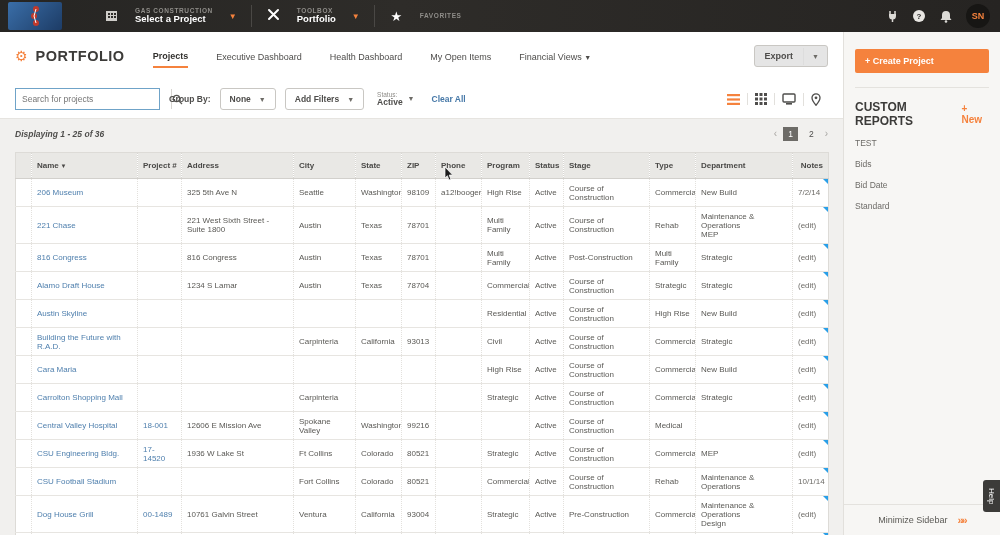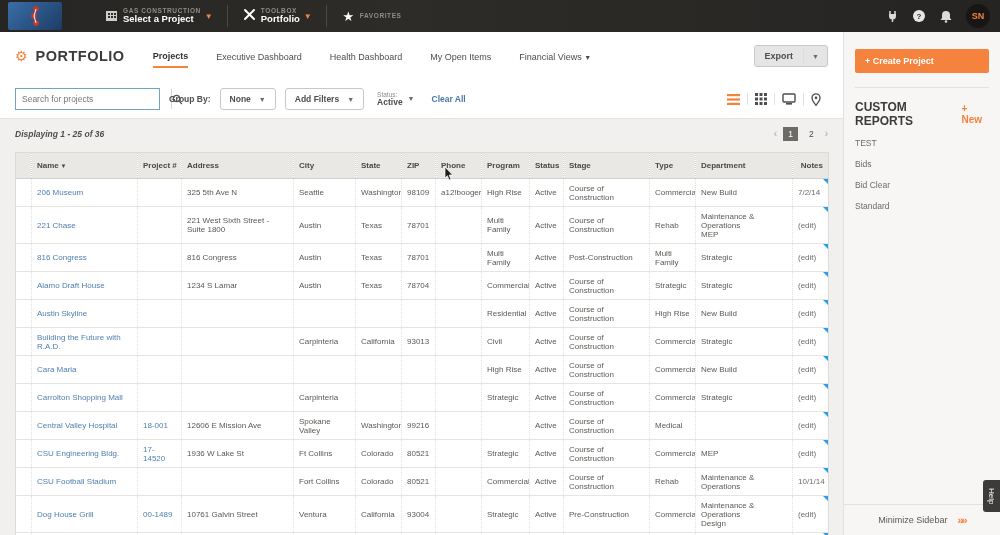--- a/index.html
+++ b/index.html
@@ -3,21 +3,21 @@
 <meta charset="utf-8">
 <style>
   * { margin:0; padding:0; box-sizing:border-box; }
   html,body { width:1000px; height:535px; overflow:hidden; background:#fff;
     font-family:"Liberation Sans", sans-serif; }
   
   .topbar { height:32px; background:linear-gradient(90deg,#262523,#2e2c29 40%,#262422);
     display:flex; align-items:center; color:#fff; position:relative; }
   .logo { width:54px; height:28px; margin-left:8px; border-radius:2px;
     background:linear-gradient(135deg,#3a6ea8,#1d3c66); display:flex; align-items:center; justify-content:center; }
-  .nav-group { display:flex; align-items:center; gap:4px; padding:0 14px; height:32px; cursor:pointer; }
+  .nav-group { display:flex; align-items:center; gap:16px; padding:0 14px; height:32px; cursor:pointer; }
   .nav-group + .nav-sep { width:1px; height:22px; background:#4a4845; }
   .nav-icon { color:#cfcdc9; width:15px; text-align:center; }
   .nav-texts { display:flex; flex-direction:column; line-height:1.15; }
   .nav-label { font-size:6.5px; color:#8f8d89; letter-spacing:.6px; font-weight:bold; }
   .nav-value { font-size:9.5px; color:#fff; font-weight:bold; }
   .caret { color:#f5823d; font-size:8px; }
   .nav-right { margin-left:auto; display:flex; align-items:center; gap:13px; padding-right:10px; }
   .tb-ico { width:14px; height:14px; display:inline-flex; align-items:center; justify-content:center; cursor:pointer; }
   .help-circle { width:12px; height:12px; border-radius:50%; background:#e8e6e2; color:#2b2a28;
     font-size:8px; font-weight:bold; display:flex; align-items:center; justify-content:center; }
@@ -522,21 +522,21 @@
 
   <div class="sidebar">
     <div class="create-btn">+ Create Project</div>
     <div class="sb-div"></div>
     <div class="sb-head">
       <span class="sb-title">CUSTOM REPORTS</span>
       <span class="sb-new">+ New</span>
     </div>
     <div class="sb-item">TEST</div>
     <div class="sb-item">Bids</div>
-    <div class="sb-item">Bid Clear</div>
+    <div class="sb-item">Bid Date</div>
     <div class="sb-item">Standard</div>
     <div class="sb-bottom">
       <span class="sb-min">Minimize Sidebar</span>
       <span class="sb-chev">»»</span>
     </div>
     <div class="help-tab">Help</div>
   </div>
 </div>
 
 </body></html>

